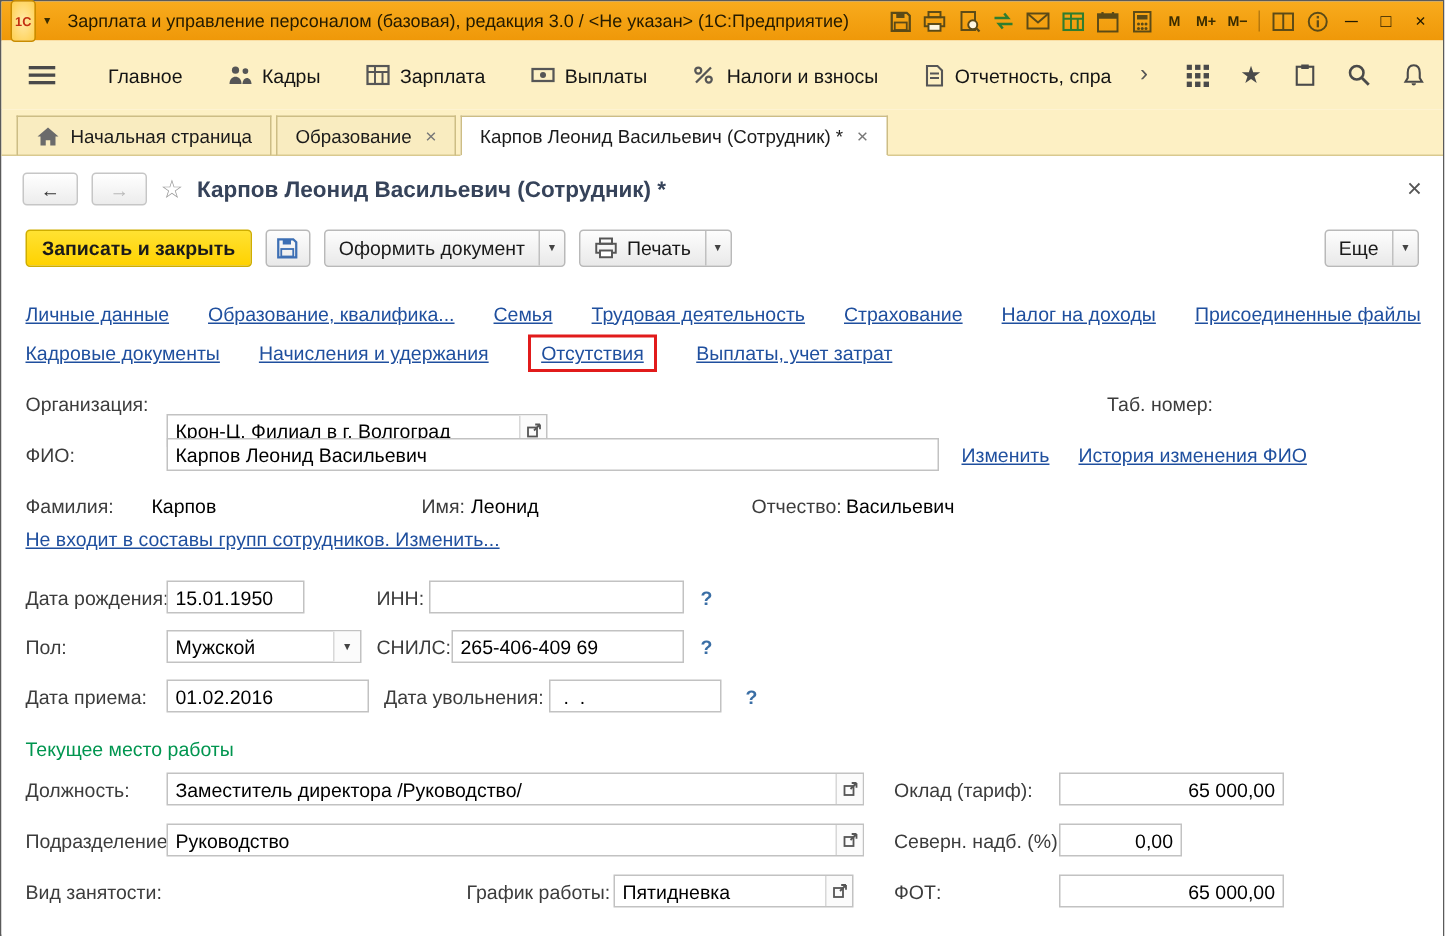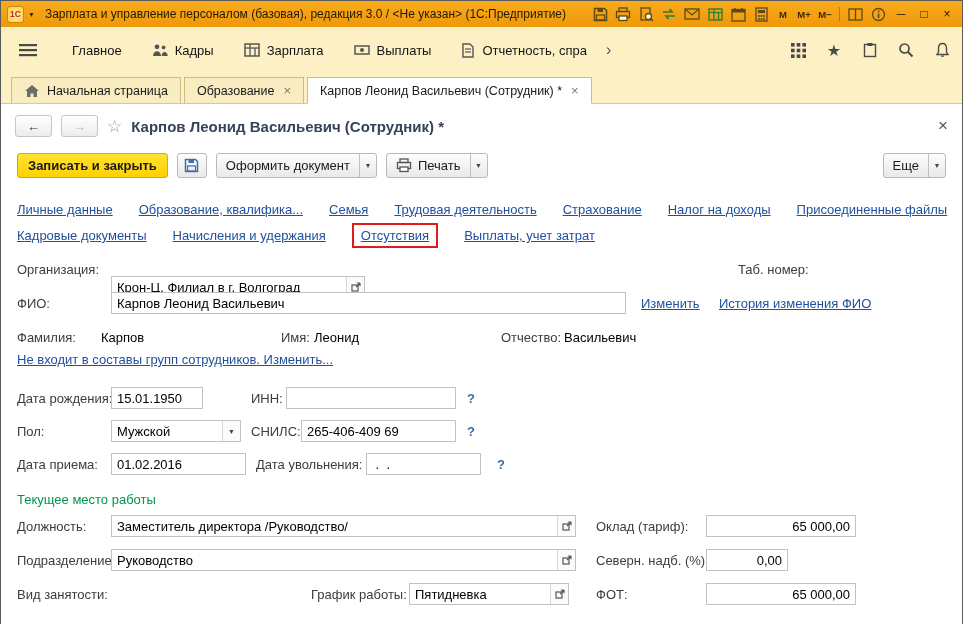--- a/index.html
+++ b/index.html
@@ -10,21 +10,21 @@
     background:#fff; overflow:hidden;
   }
   .window { width:963px; height:624px; border:1px solid #5a5a5a; background:#fff; position:relative; }
 
   
   .titlebar {
     height:26px; background:linear-gradient(180deg,#f8ab1d,#ef9808);
     display:flex; align-items:center; padding:0 4px 0 6px; gap:4px;
   }
   .logo {
-    width:17px; height:17px; border-radius:3px; background:radial-gradient(#ffe9a8,#ffcf4d);
+    width:17px; height:28px; border-radius:3px; background:radial-gradient(#ffe9a8,#ffcf4d);
     border:1px solid #c98c00; color:#c32f10; font-size:8.5px; font-weight:bold;
     display:flex; align-items:center; justify-content:center; flex:none;
   }
   .tb-caret { font-size:7px; color:#3a2c00; }
   .tb-title { font-size:12px; color:#231a00; white-space:nowrap; overflow:hidden; text-overflow:ellipsis; flex:1; padding-left:6px; }
   .tb-icons { display:flex; align-items:center; gap:1px; flex:none; }
   .tbi { width:22px; height:20px; display:flex; align-items:center; justify-content:center; border-radius:2px; cursor:pointer; }
   .tbi.mem { font-size:9.5px; color:#3a2c00; font-weight:bold; width:20px; }
   .tb-sep { width:1px; height:14px; background:rgba(0,0,0,.25); margin:0 3px; }
   .tbi.winctl { font-size:12px; color:#231a00; }
@@ -231,20 +231,28 @@
           <line x1="11" y1="5" x2="11" y2="13" stroke="#565656" stroke-width="1.3"></line>
         </svg>
       <span>Зарплата</span>
     </div>
     <div class="mi">
       <svg width="16" height="14" viewBox="0 0 16 14">
           <rect x="1" y="3" width="14" height="8" fill="none" stroke="#565656" stroke-width="1.5"></rect>
           <circle cx="8" cy="7" r="2" fill="#565656"></circle>
         </svg>
       <span>Выплаты</span>
+    </div>
+    <div class="mi">
+      <svg width="16" height="14" viewBox="0 0 16 14">
+          <circle cx="4.5" cy="4" r="2" fill="none" stroke="#565656" stroke-width="1.5"></circle>
+          <circle cx="11.5" cy="10" r="2" fill="none" stroke="#565656" stroke-width="1.5"></circle>
+          <line x1="3" y1="12" x2="13" y2="2" stroke="#565656" stroke-width="1.5"></line>
+        </svg>
+      <span>Налоги и взносы</span>
     </div>
     <div class="mi">
       <svg width="14" height="15" viewBox="0 0 14 15">
           <path d="M2 1h7l3 3v10H2z" fill="none" stroke="#565656" stroke-width="1.4"></path>
           <line x1="4" y1="6" x2="10" y2="6" stroke="#565656" stroke-width="1.2"></line>
           <line x1="4" y1="9" x2="10" y2="9" stroke="#565656" stroke-width="1.2"></line>
         </svg>
       <span>Отчетность, спра</span>
     </div>
     <span class="overflow-arrow">›</span>

